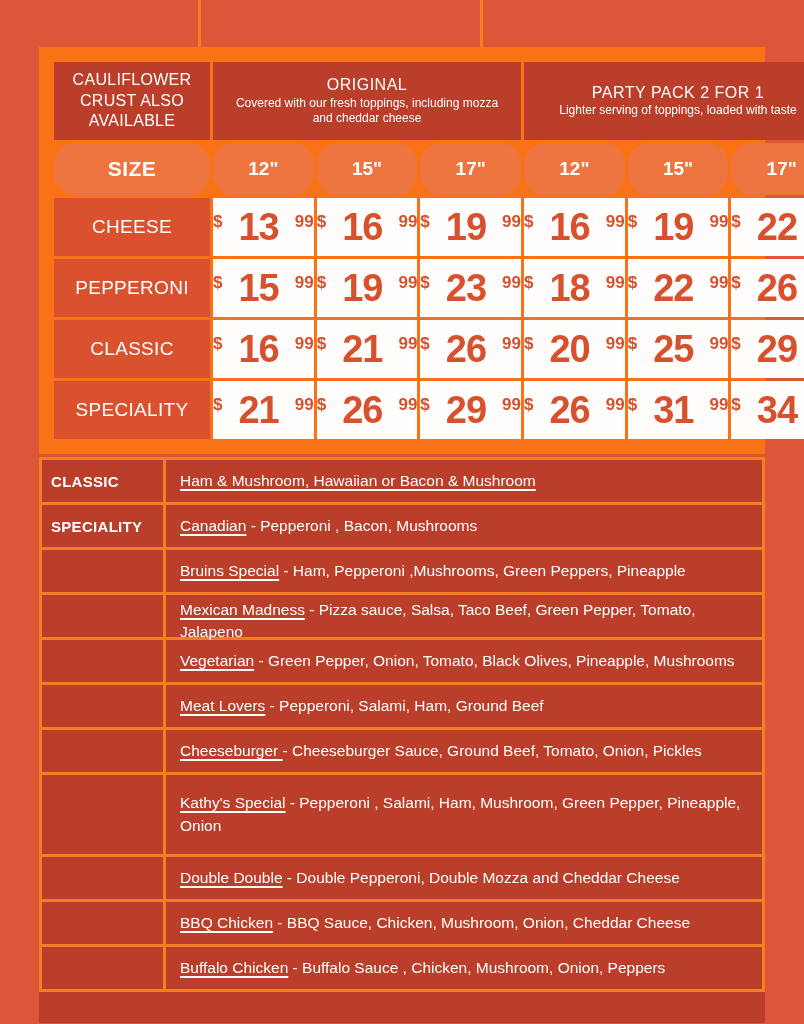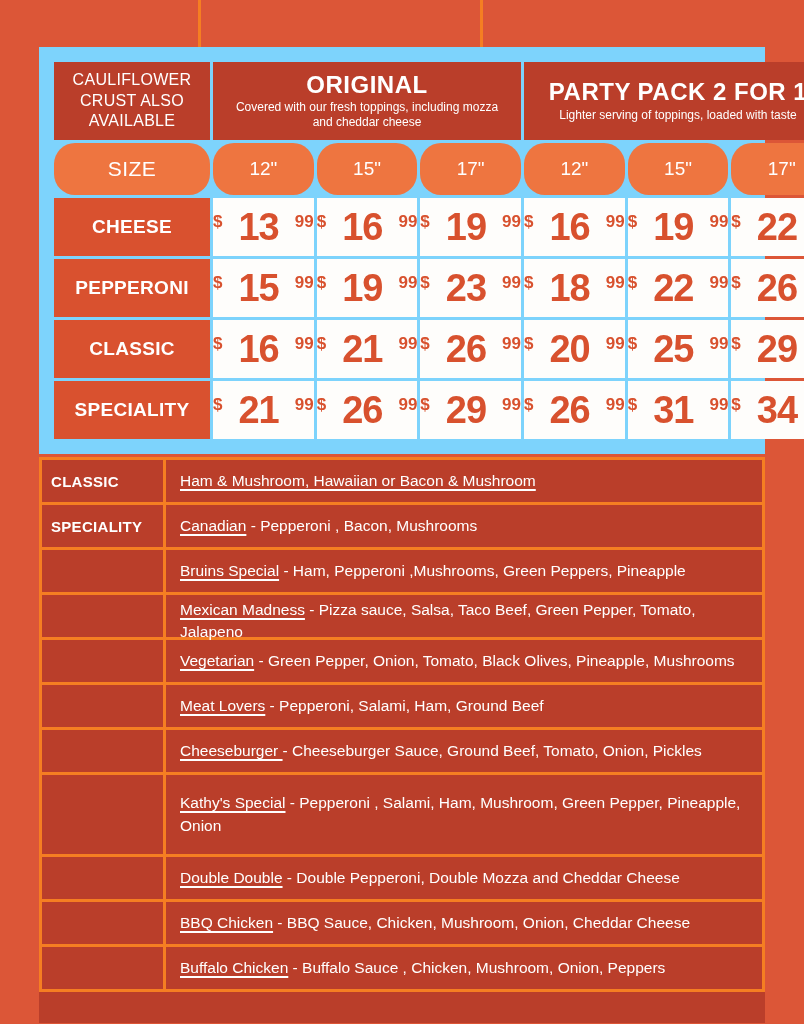--- a/index.html
+++ b/index.html
@@ -16,32 +16,32 @@
   .vline-1 { left:198px; }
   .vline-2 { left:480px; }
 
   
   .price-table {
     margin-left:39px; width:726px;
     display:grid;
     grid-template-columns:156px repeat(6, 1fr);
     grid-template-rows:78px 52px 58px 58px 58px 58px;
     gap:3px; padding:15px;
-    background:#7dd3fc;
+    background:#f97316;
   }
   .cell { display:flex; align-items:center; justify-content:center; text-align:center; }
   .head { background:#BA3E2A; color:#FFFFFF; flex-direction:column; }
   .note-cell { font-size:16px; line-height:1.3; letter-spacing:.3px; }
   .group-cell { grid-column:span 3; }
-  .group-title { font-size:24px; font-weight:bold; letter-spacing:.5px; line-height:1.1; }
+  .group-title { font-size:16px; font-weight:normal; letter-spacing:.5px; line-height:1.1; }
   .group-sub { font-size:12px; line-height:1.25; max-width:266px; margin-top:2px; }
-  .size-row { background:#EE7540; color:#FFFFFF; font-weight:normal;border-radius:21px; }
+  .size-row { background:#EE7540; color:#FFFFFF; font-weight:bold;border-radius:21px; }
   .size-label { font-size:21px; letter-spacing:.5px; }
   .size-val { font-size:19px; }
-  .row-label { background:#D9512F; color:#FFFFFF; font-weight:bold; font-size:19px; letter-spacing:.3px; }
+  .row-label { background:#D9512F; color:#FFFFFF; font-weight:normal; font-size:19px; letter-spacing:.3px; }
   .price-cell { background:#FEFDFB; color:#D8512E; }
   .price-wrap { display:flex; align-items:flex-start; }
   .price-dollar, .price-cents { font-size:17px; font-weight:bold; margin-top:4px; }
   .price-dollar { margin-right:1px; }
   .price-cents { margin-left:16px; }
   .price-amount { font-size:38px; font-weight:bold; line-height:1; letter-spacing:-1px;margin-left:15px; }
 
   
   .specials-table {
     margin-left:39px; margin-top:3px; width:726px;

